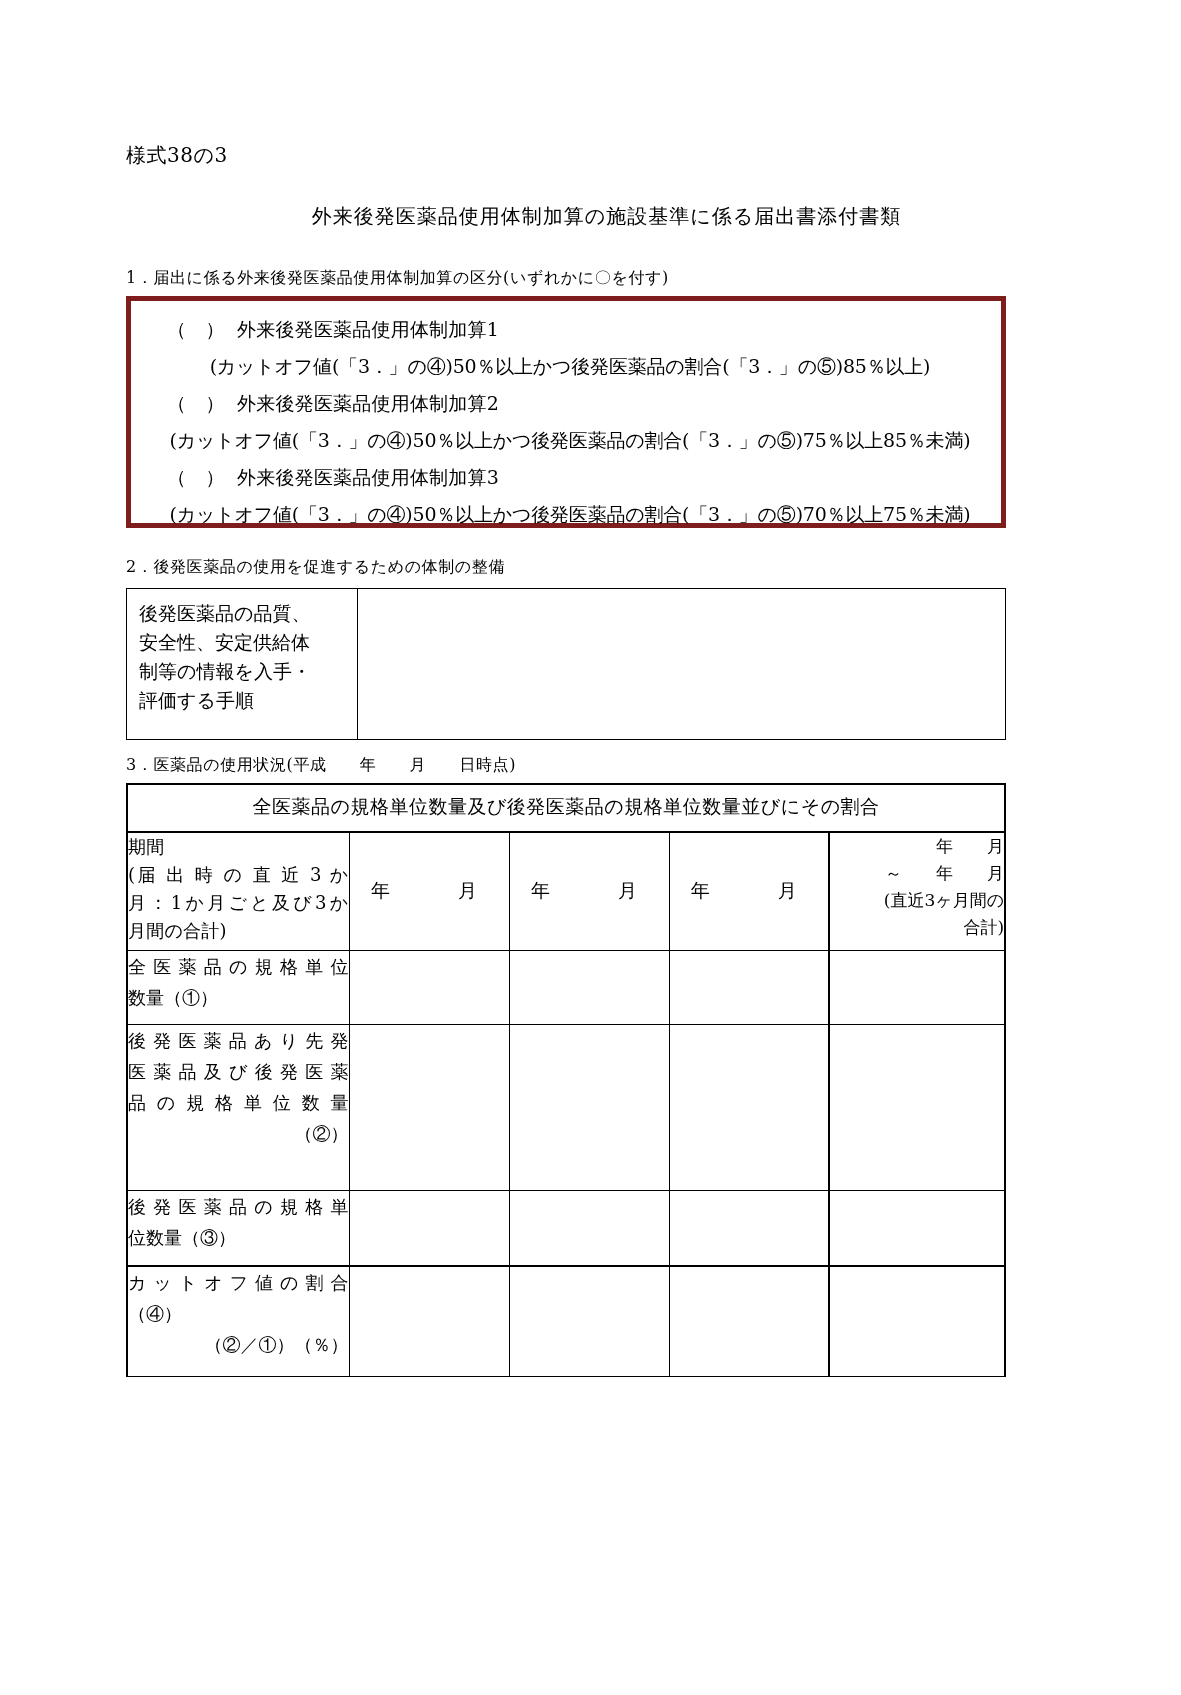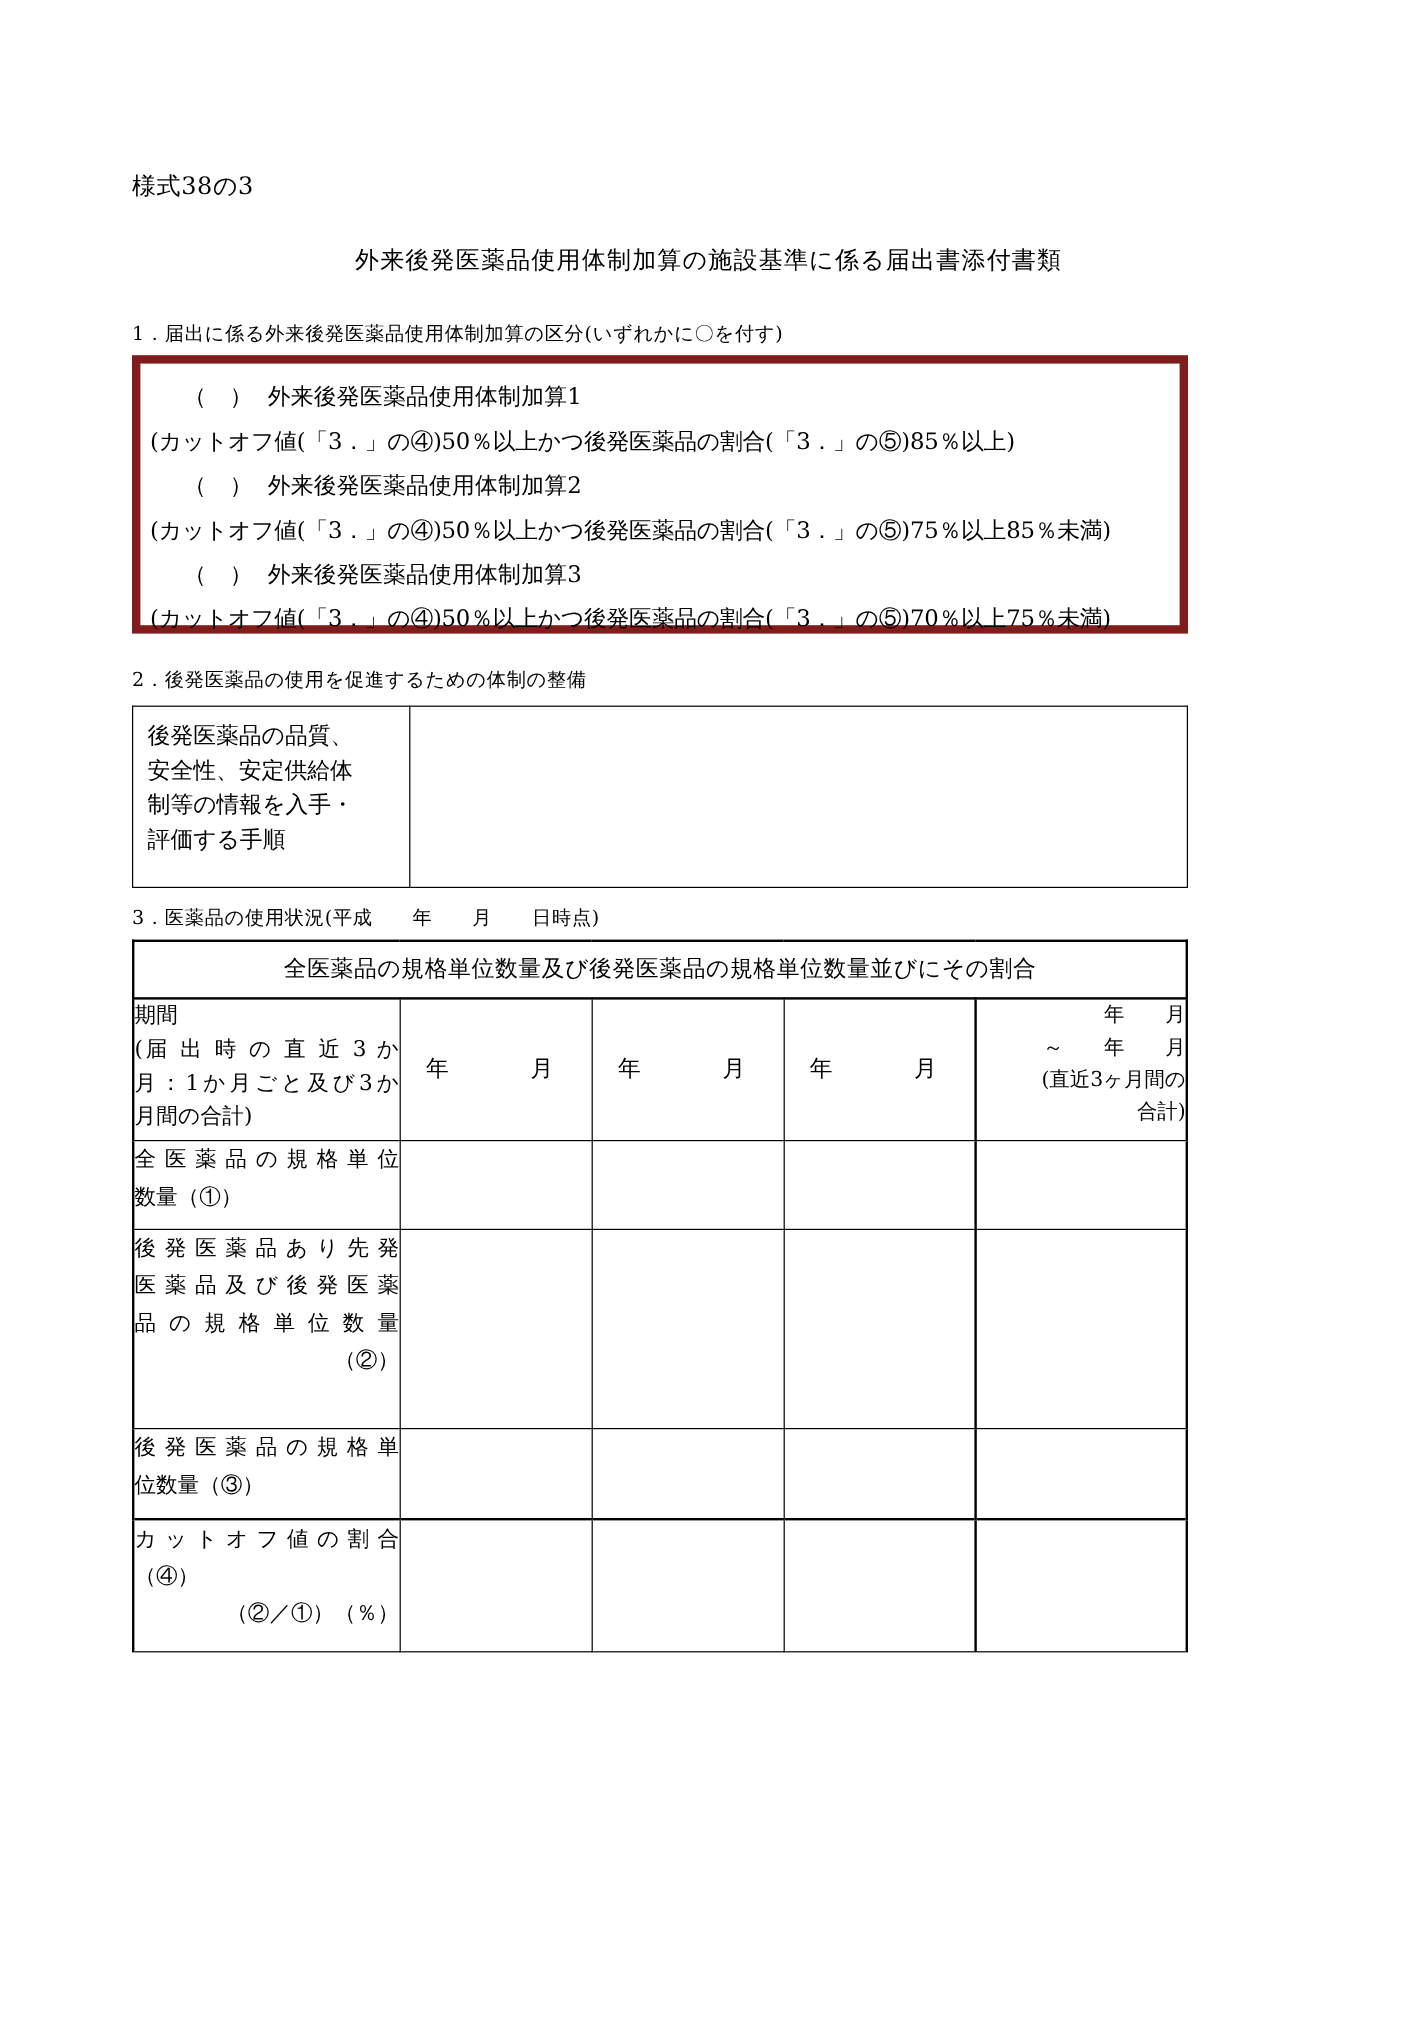--- a/index.html
+++ b/index.html
@@ -11,21 +11,21 @@
   body {
     width: 1181px;
     height: 1695px;
     position: relative;
     font-family: "DejaVu Serif", "Liberation Serif", serif;
     color: #000000;
     -webkit-font-smoothing: none;
   }
   .page {
     position: absolute;
-    left: 0; top: 0;
+    left: 16px; top: 0;
     width: 1132px;
     height: 1695px;
     box-sizing: border-box;
   }
 
   
   .form-no {
     position: absolute;
     left: 110px;
     top: 142px;
@@ -52,36 +52,37 @@
   #sec2-heading { left: 110px; top: 557px; }
   #sec3-heading { left: 110px; top: 755px; }
 
   
   .sec1-box {
     position: absolute;
     left: 110px;
     top: 296px;
     width: 880px;
     height: 232px;
-    border: 7px solid #7f1d1d;
+    border: 5px solid #7f1d1d;
     box-sizing: border-box;
     padding: 10px 0 0 0;
   }
   .sec1-line {
     font-size: 19px;
     line-height: 37px;
     white-space: nowrap;
     letter-spacing: 0.2px;
   }
   .sec1-line.opt {
     padding-left: 36px;
   }
   .sec1-line.cond {
     padding-left: 8px;
     letter-spacing: -0.2px;
+    text-align: center;
   }
 
   
   .sec2-table {
     position: absolute;
     left: 110px;
     top: 588px;
     width: 880px;
     border-collapse: collapse;
     table-layout: fixed;

